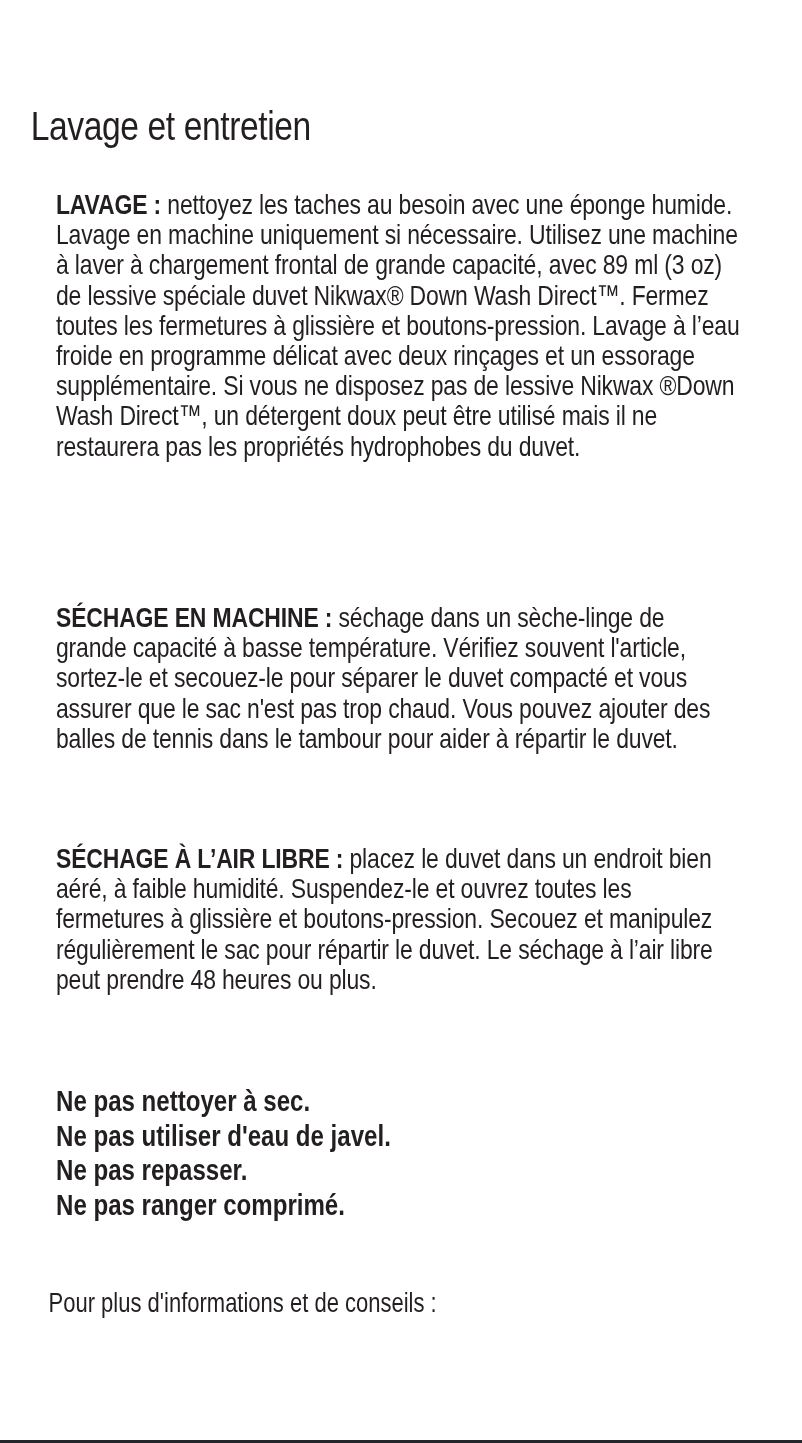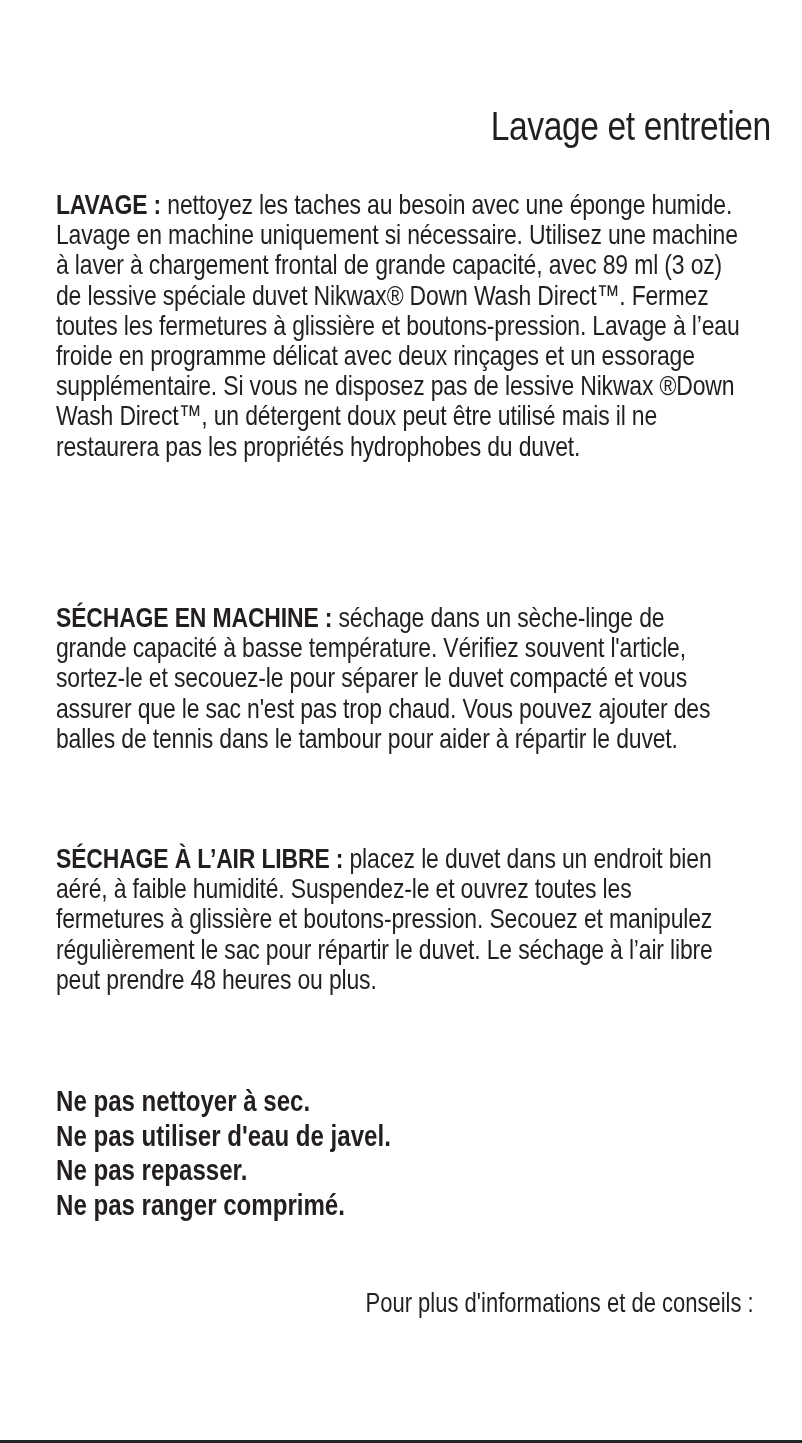--- a/index.html
+++ b/index.html
@@ -1,27 +1,27 @@
 <!DOCTYPE html>
 <html><head>
   <meta charset="utf-8">
   <style>
     html, body { margin: 0; padding: 0; background: #ffffff; }
     body { width: 802px; height: 1443px; position: relative; overflow: hidden; color: #231f20; font-family: "Liberation Sans", sans-serif; }
     .page { position: absolute; left: 0; top: 0; width: 802px; height: 1443px; }
-    .title { position: absolute; left: 0; top: 100px; width: 802px; text-align: right; font-size: 41px; line-height: 52px; letter-spacing: -0.5px; }
+    .title { position: absolute; left: 0; top: 100px; width: 802px; text-align: left; font-size: 41px; line-height: 52px; letter-spacing: -0.5px; }
     .title span { display: inline-block; transform: scaleX(0.82); transform-origin: center; }
     .block { position: absolute; left: 56px; width: 850px; transform: scaleX(0.806); transform-origin: left top; font-size: 28.5px; line-height: 30.2px; letter-spacing: -0.2px; }
     .block b { font-weight: bold; }
     .sec1 { top: 189px; }
     .sec2 { top: 602px; }
     .sec3 { top: 843px; }
     .warn { position: absolute; left: 56px; top: 1084px; width: 650px; transform: scaleX(0.83); transform-origin: left top; font-size: 29px; line-height: 34.5px; font-weight: bold; }
     .warn div { white-space: nowrap; }
-    .footer { position: absolute; left: 0; top: 1286px; width: 802px; text-align: right; font-size: 27.5px; line-height: 34px; }
+    .footer { position: absolute; left: 0; top: 1286px; width: 802px; text-align: left; font-size: 27.5px; line-height: 34px; }
     .footer div span { display: inline-block; transform: scaleX(0.8); transform-origin: center; white-space: nowrap; }
     .bottom-rule { position: absolute; left: 0; top: 1440px; width: 802px; height: 3px; background: #23272b; }
   </style>
 </head>
 <body>
 
 <div class="page">
   <h1 class="title" style="margin:0;font-weight:normal;">
     <span>Lavage et entretien</span>
   </h1>

